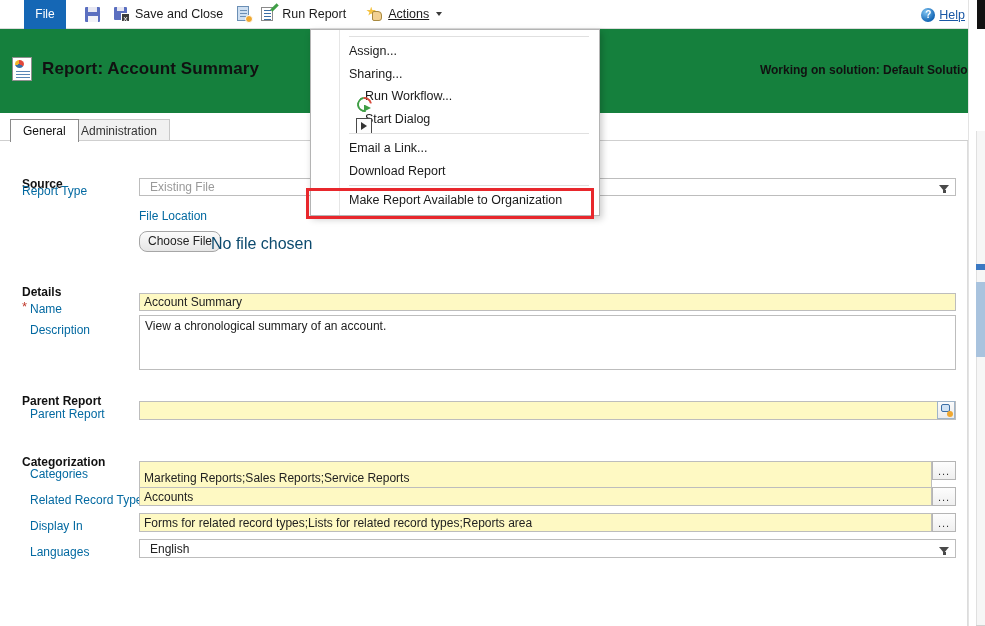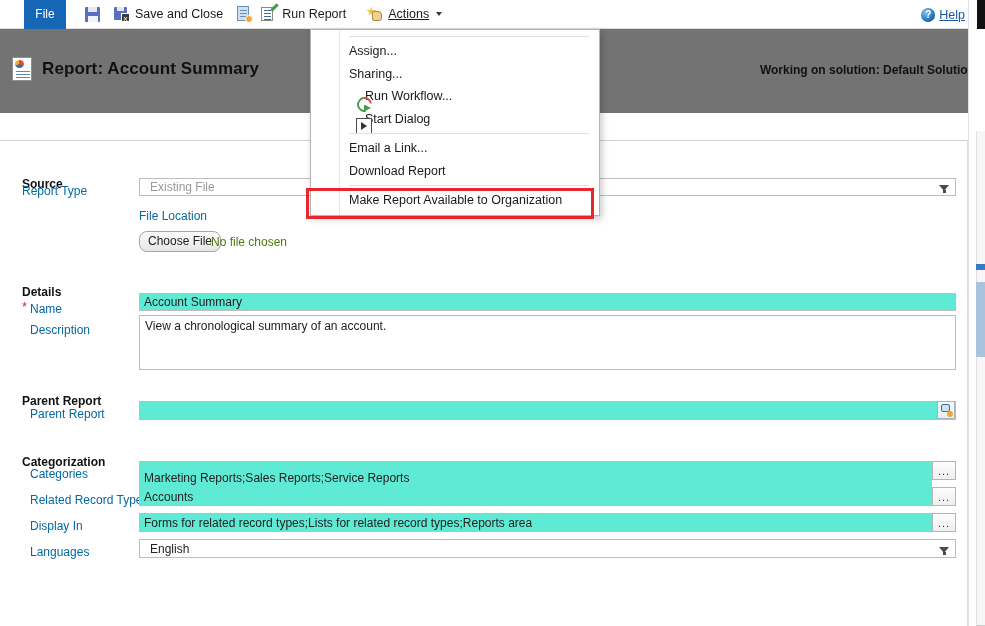--- a/index.html
+++ b/index.html
@@ -106,21 +106,21 @@
     background: radial-gradient(circle at 35% 30%, #7fc4f2, #1567b5 70%);
     color: #fff; font-size: 10px; font-weight: bold;
     line-height: 14px; text-align: center;
   }
 
   
   #titlebar {
     position: absolute;
     left: 0; top: 29px;
     width: 985px; height: 84px;
-    background: #737373;
+    background: #15803d;
   }
   #title-icon {
     position: absolute; left: 12px; top: 28px;
     width: 20px; height: 24px;
     background: #ffffff;
     border: 1px solid #8f8f8f;
   }
   #title-icon::before {
     content:""; position: absolute; left: 2px; top: 2px;
     width: 9px; height: 8px; border-radius: 50%;
@@ -193,21 +193,21 @@
     font-size: 12px;
     color: #0369a1;
   }
   .req-star {
     position: absolute;
     color: #c0392b;
     font-size: 13px;
   }
   .txtbox {
     position: absolute;
-    background: #5eead4;
+    background: #fef9c3;
     border: 1px solid #bdbdbd;
     font-family: "Liberation Sans", sans-serif;
     font-size: 12px;
     color: #222;
     padding: 2px 4px;
     outline: none;
   }
   .selectbox {
     position: absolute;
     background: #ffffff;
@@ -293,22 +293,22 @@
     border: 1px solid #a6a6a6;
     border-radius: 8px;
     font-size: 12px;
     color: #222;
     cursor: pointer;
     font-family: "Liberation Sans", sans-serif;
     line-height: 19px;
   }
   .file-status {
     position: absolute;
-    font-size: 12px;
-    color: #4d7c0f;
+    font-size: 16px;
+    color: #0c4a6e;
   }
 
   
   #actions-menu {
     position: absolute;
     left: 310px; top: 29px;
     width: 290px;
     background: #ffffff;
     border: 1px solid #b4b4b4;
     box-shadow: 2px 3px 7px rgba(0,0,0,0.22);
@@ -491,20 +491,28 @@
       <span class="caret" style="border-top-color:#1a58a5;"></span>
     </div>
   </div>
 
   <div id="titlebar">
     <div id="title-icon"></div>
     <div id="page-title">Report: Account Summary</div>
     <div id="solution-note">Working on solution: Default Solution</div>
   </div>
 
+  <div id="tabstrip">
+    <div class="tab active" style="left:10px;">
+      <span>General</span>
+    </div>
+    <div class="tab inactive" style="left:68px;">
+      <span>Administration</span>
+    </div>
+  </div>
 
   <div id="formbody">
     <div id="form-inner">
 
       <div class="section-header" style="left:22px; top:16px;">Source</div>
 
       <div class="field-label" style="left:22px; top:43px;">Report Type</div>
       <div class="selectbox placeholder" style="left:139px; top:37px; width:817px; height:18px;">
         <span>Existing File</span>
         <span class="arrow"></span>

